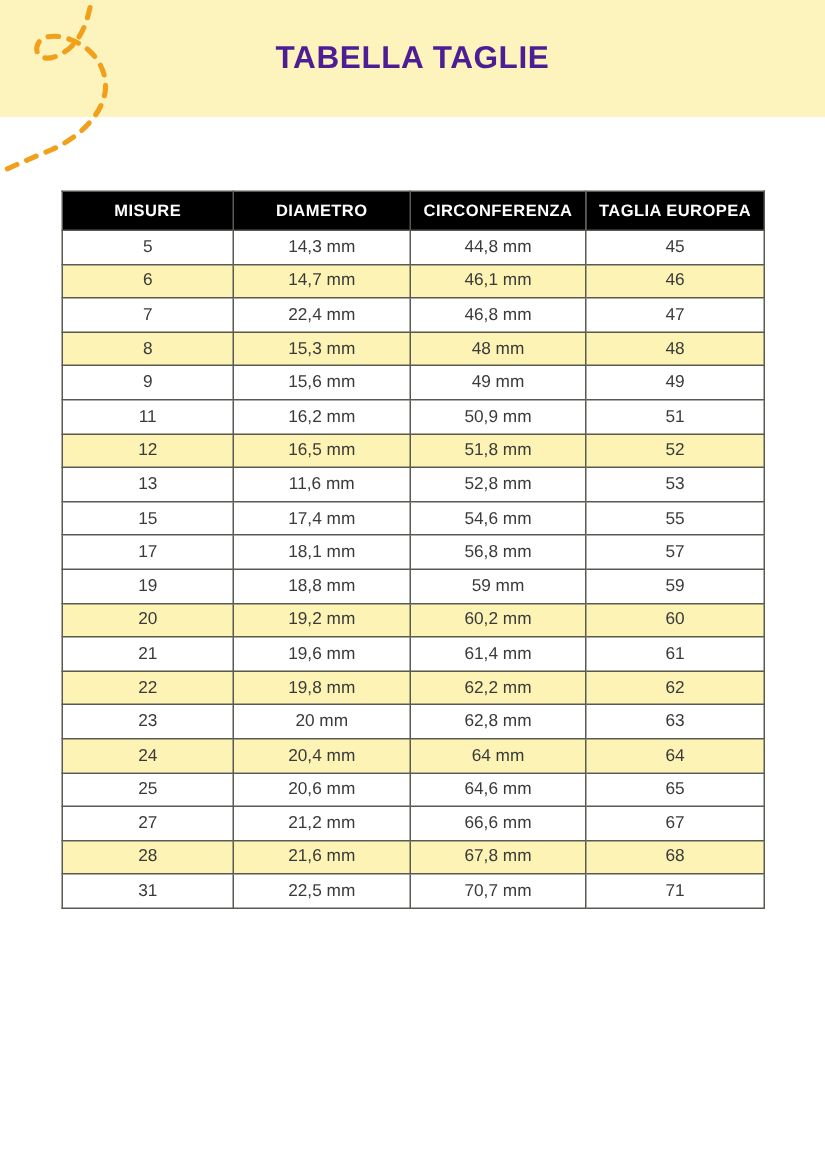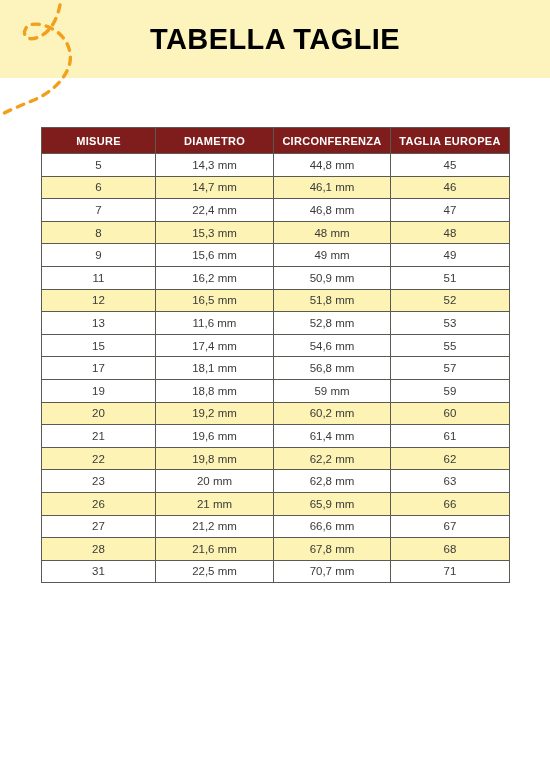--- a/index.html
+++ b/index.html
@@ -34,24 +34,24 @@
   }
   .page-title {
     position: absolute;
     left: 0;
     top: 0;
     width: 550px;
     height: 78px;
     display: flex;
     align-items: center;
     justify-content: center;
-    font-size: 29px;
+    font-size: 21px;
     font-weight: bold;
     letter-spacing: 0.4px;
-    color: #000000;
+    color: #4c1d95;
     white-space: nowrap;
   }
 
   
   .table-wrap {
     position: absolute;
     left: 41px;
     top: 127px;
     width: 468px;
   }
@@ -61,21 +61,21 @@
     table-layout: fixed;
     font-size: 11.5px;
     color: #3a3a3a;
   }
   table.size-table col.c-misure        { width: 114px; }
   table.size-table col.c-diametro      { width: 118px; }
   table.size-table col.c-circonferenza { width: 117px; }
   table.size-table col.c-taglia        { width: 119px; }
 
   table.size-table th {
-    background: #7f1d1d;
+    background: #000000;
     color: #ffffff;
     font-size: 11px;
     font-weight: bold;
     letter-spacing: 0.3px;
     height: 25px;
     text-align: center;
     vertical-align: middle;
     border: 1px solid #5a5a52;
     padding: 0;
     white-space: nowrap;
@@ -209,24 +209,30 @@
           <td>62,2 mm</td>
           <td>62</td>
         </tr>
         <tr>
           <td>23</td>
           <td>20 mm</td>
           <td>62,8 mm</td>
           <td>63</td>
         </tr>
         <tr class="alt">
-          <td>26</td>
-          <td>21 mm</td>
-          <td>65,9 mm</td>
-          <td>66</td>
+          <td>24</td>
+          <td>20,4 mm</td>
+          <td>64 mm</td>
+          <td>64</td>
+        </tr>
+        <tr>
+          <td>25</td>
+          <td>20,6 mm</td>
+          <td>64,6 mm</td>
+          <td>65</td>
         </tr>
         <tr>
           <td>27</td>
           <td>21,2 mm</td>
           <td>66,6 mm</td>
           <td>67</td>
         </tr>
         <tr class="alt">
           <td>28</td>
           <td>21,6 mm</td>

